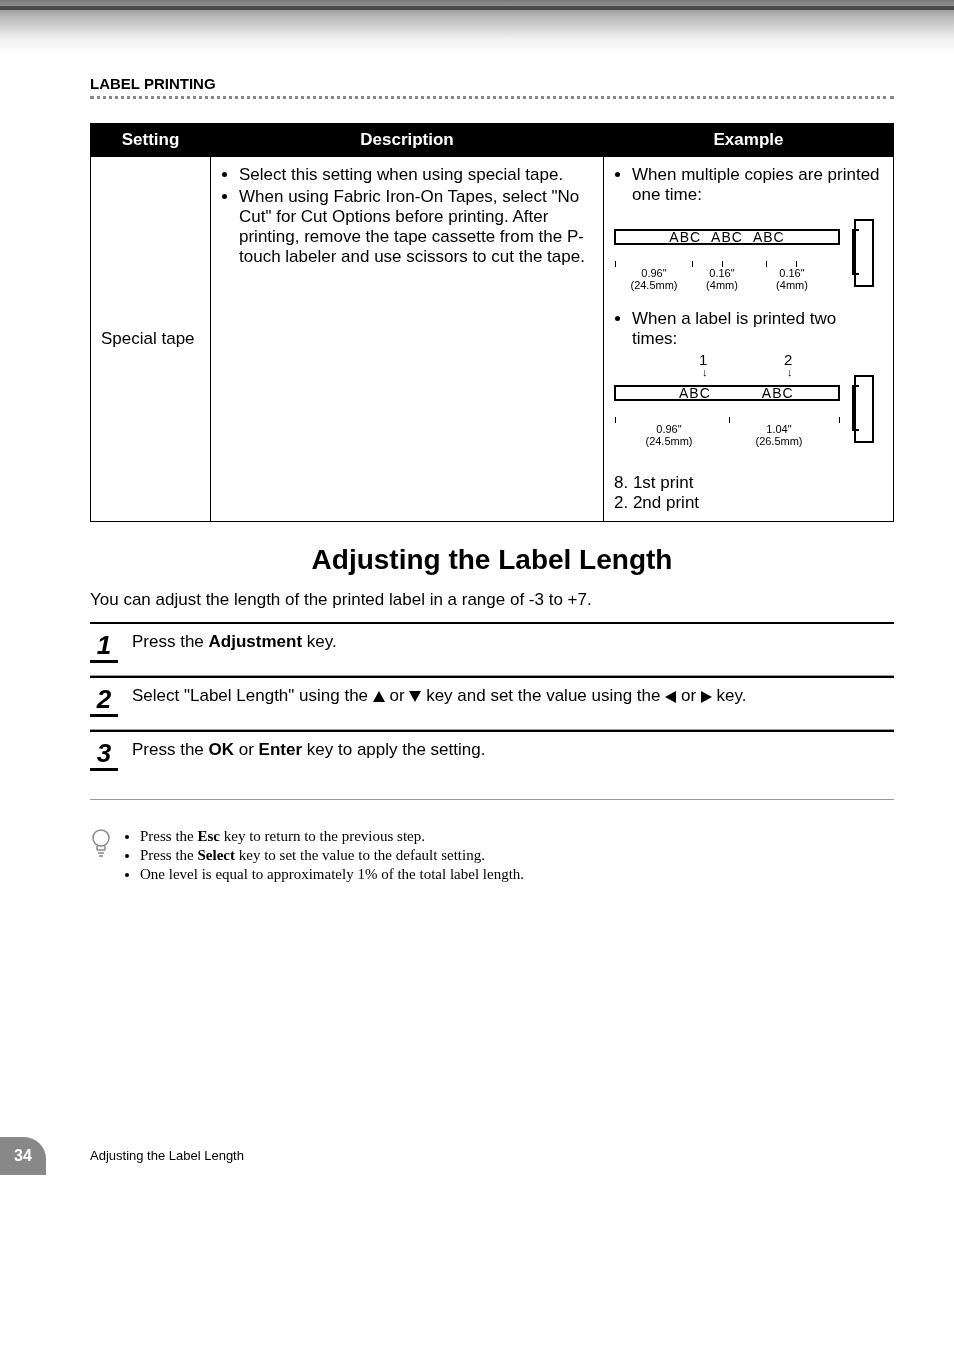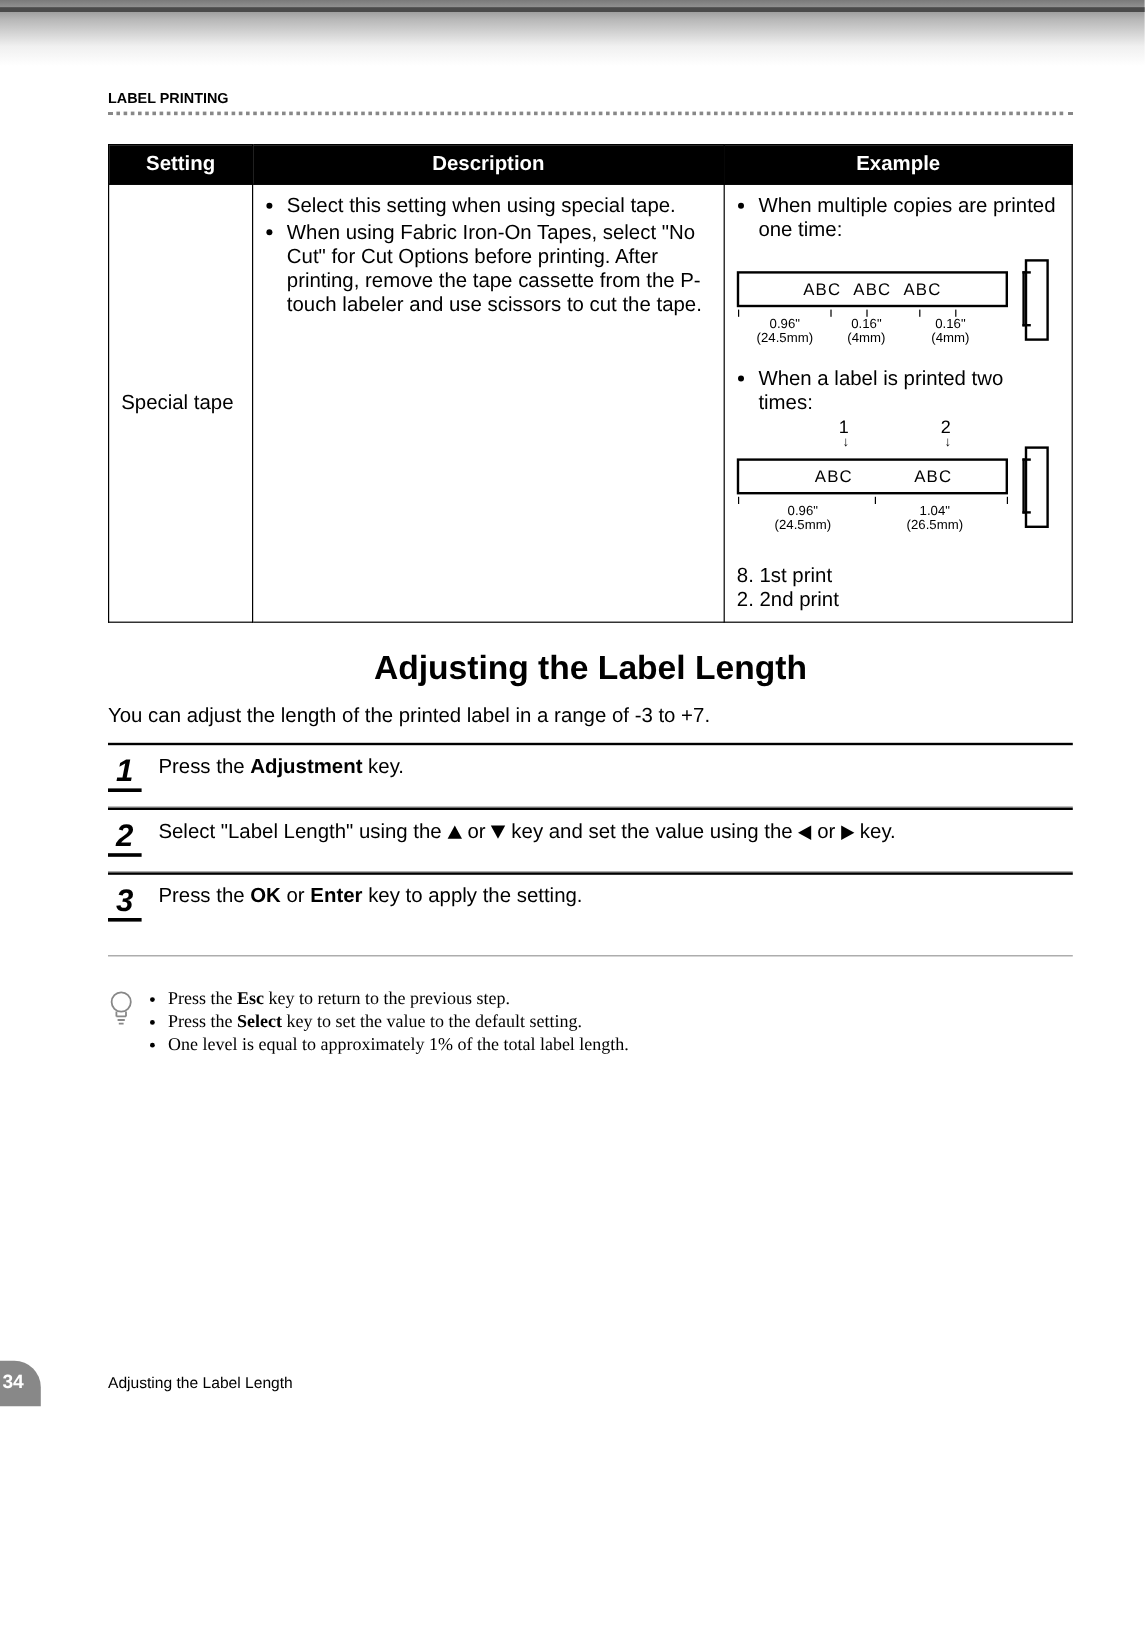--- a/index.html
+++ b/index.html
@@ -20,21 +20,21 @@
     position: absolute;
     top: 6px; left: 0; right: 0;
     height: 4px;
     background: #4a4a4a;
   }
   .content {
     padding: 20px 60px 40px 90px;
   }
   .section-header {
     font-weight: bold;
-    font-size: 12px;
+    font-size: 15px;
     margin-bottom: 4px;
   }
   .dotted-rule {
     border: none;
     border-top: 3px dotted #888;
     margin: 0 0 18px 0;
   }
   table.main-table {
     border-collapse: collapse;
     width: 100%;
@@ -90,21 +90,21 @@
     left:-4px; top:8px;
     width:5px; height:42px;
     border-top:2px solid #000;
     border-bottom:2px solid #000;
     border-left:2px solid #000;
   }
   .tape-strip {
     position: absolute;
     left: 0;
     top: 14px;
-    height: 30px;
+    height: 16px;
     border: 2px solid #000;
     background: #fff;
     display: flex;
     align-items: center;
     justify-content: center;
     font-size: 14px;
     letter-spacing: 1px;
     padding: 0 6px;
   }
   .strip-1 { width: 226px; }
@@ -240,21 +240,21 @@
     height: 50px;
   }
   .page-tab {
     position: absolute;
     left: 0;
     bottom: 0;
     background: #888;
     color: #fff;
     font-weight: bold;
     font-size: 16px;
-    padding: 10px 14px 10px 2px;
+    padding: 10px 14px 10px 14px;
     border-top-right-radius: 22px;
   }
   .footer-text {
     position: absolute;
     left: 90px;
     bottom: 12px;
     font-size: 13px;
   }
 </style>
 </head>

